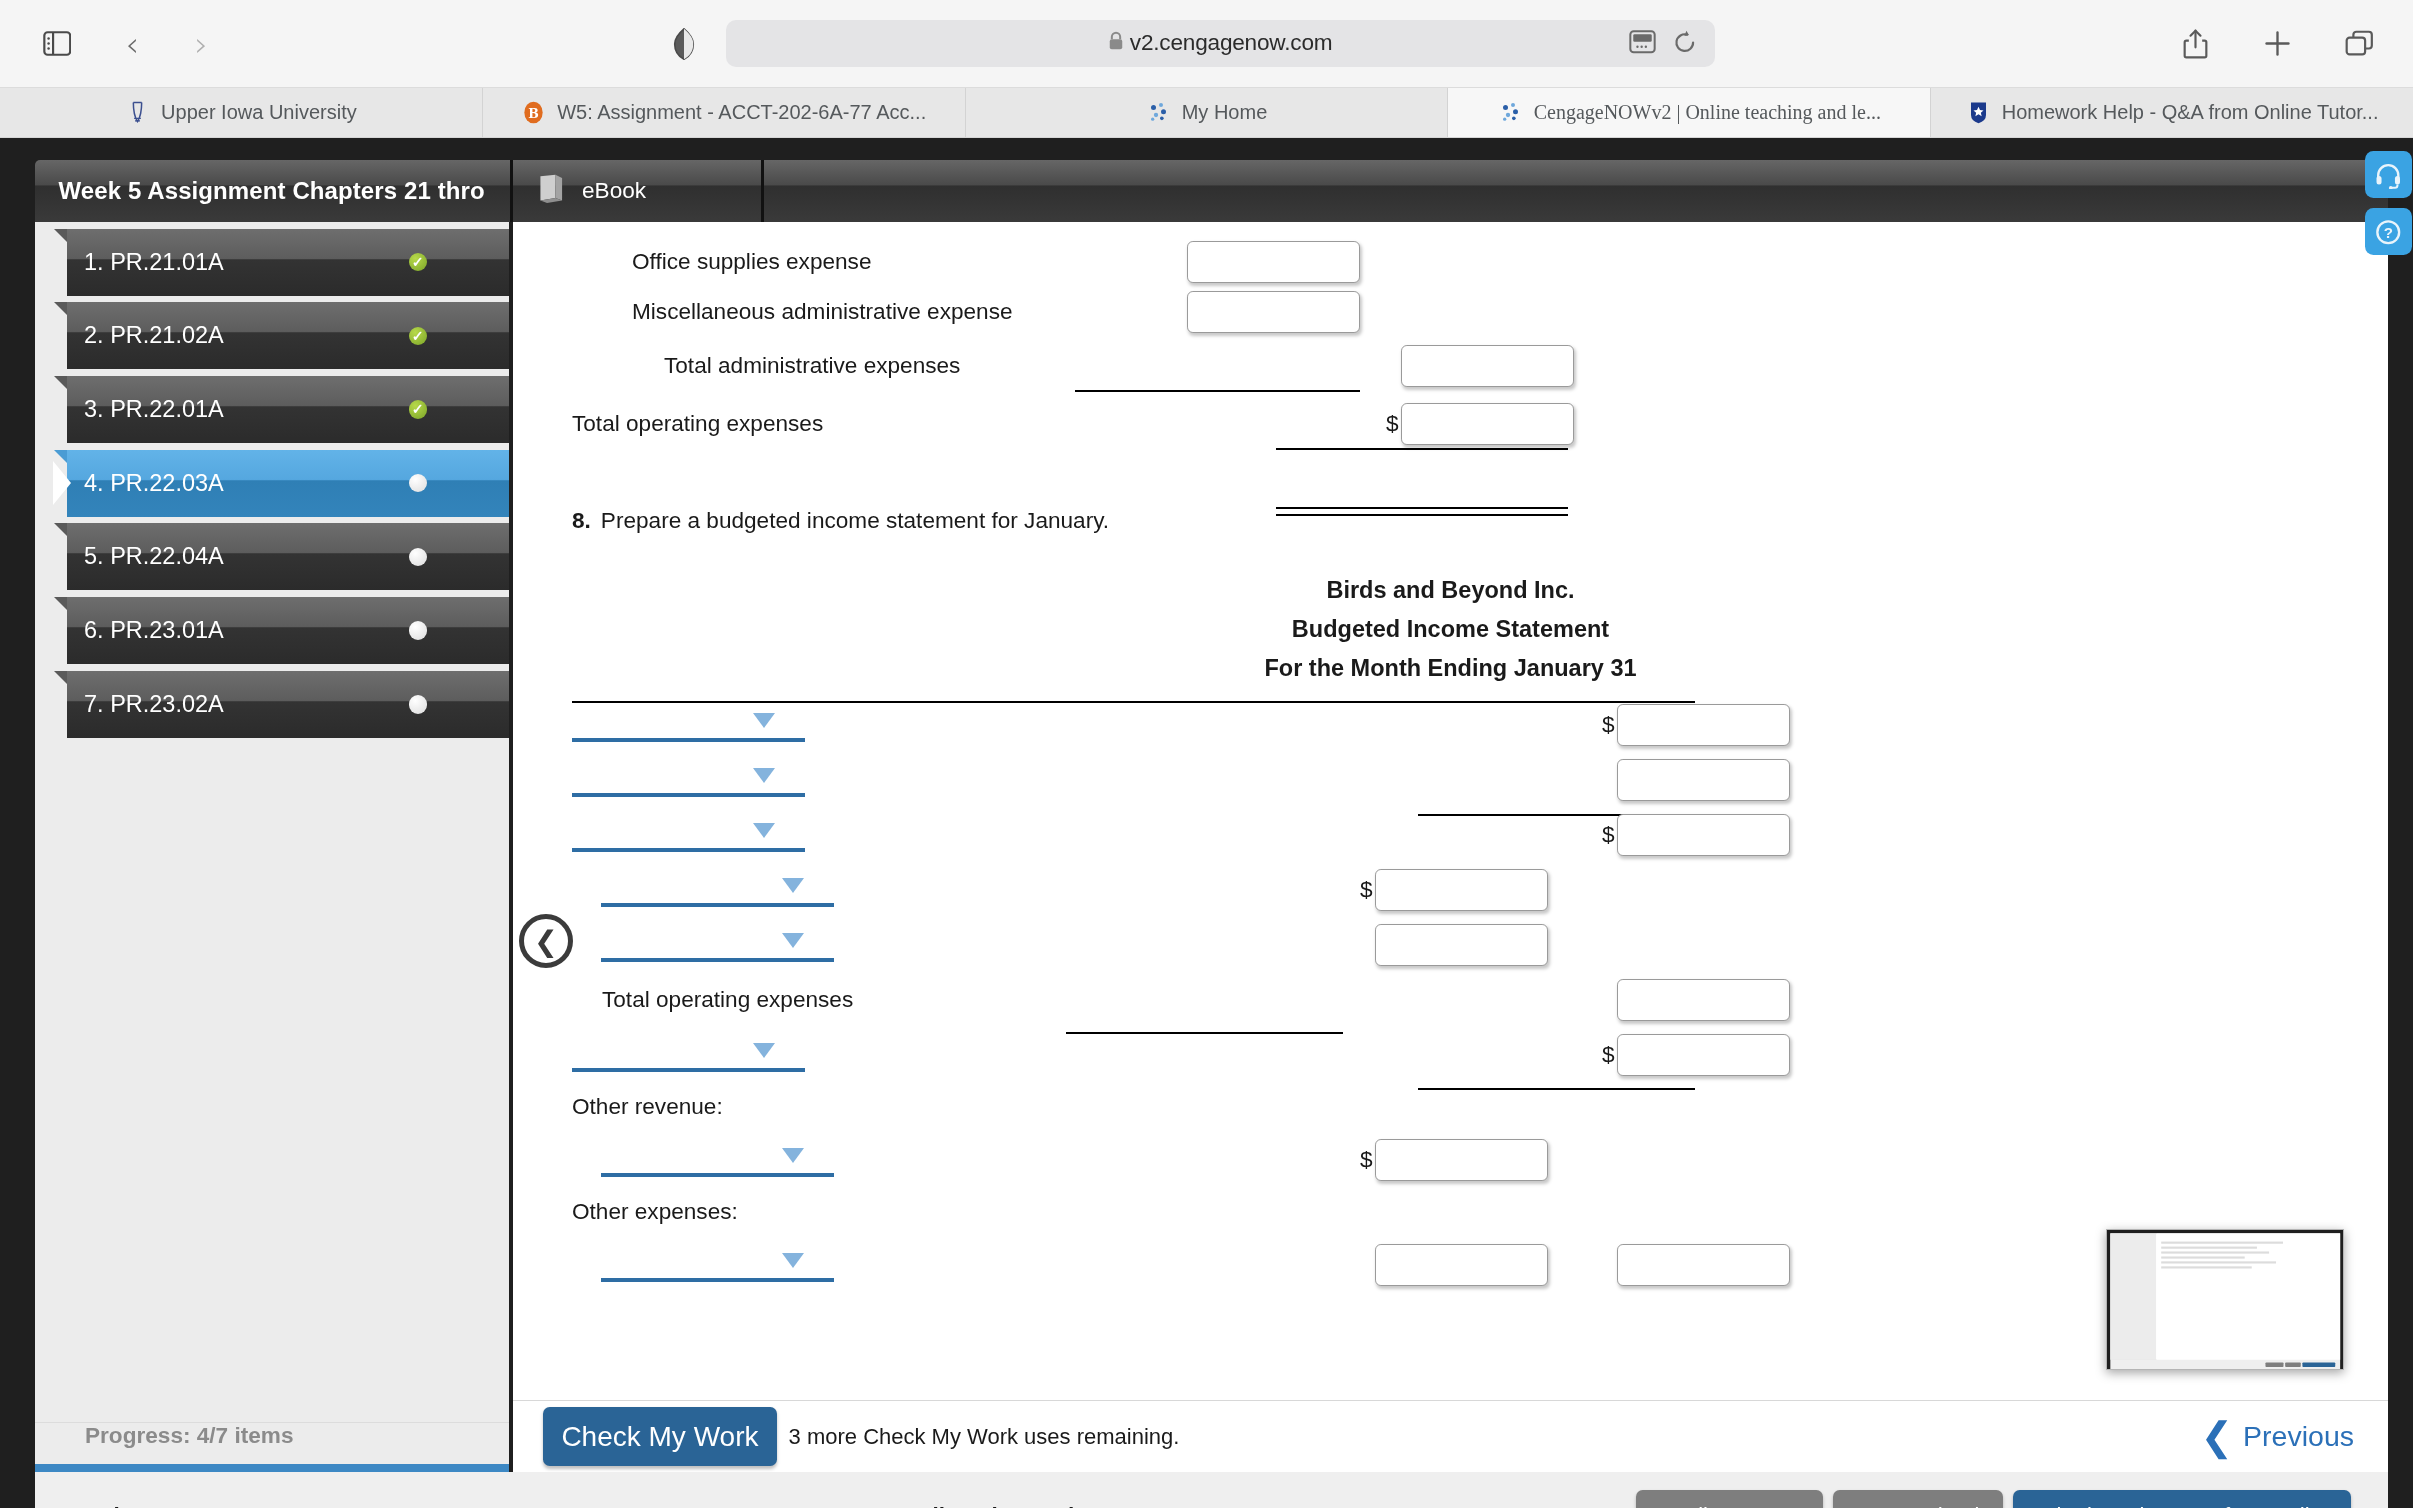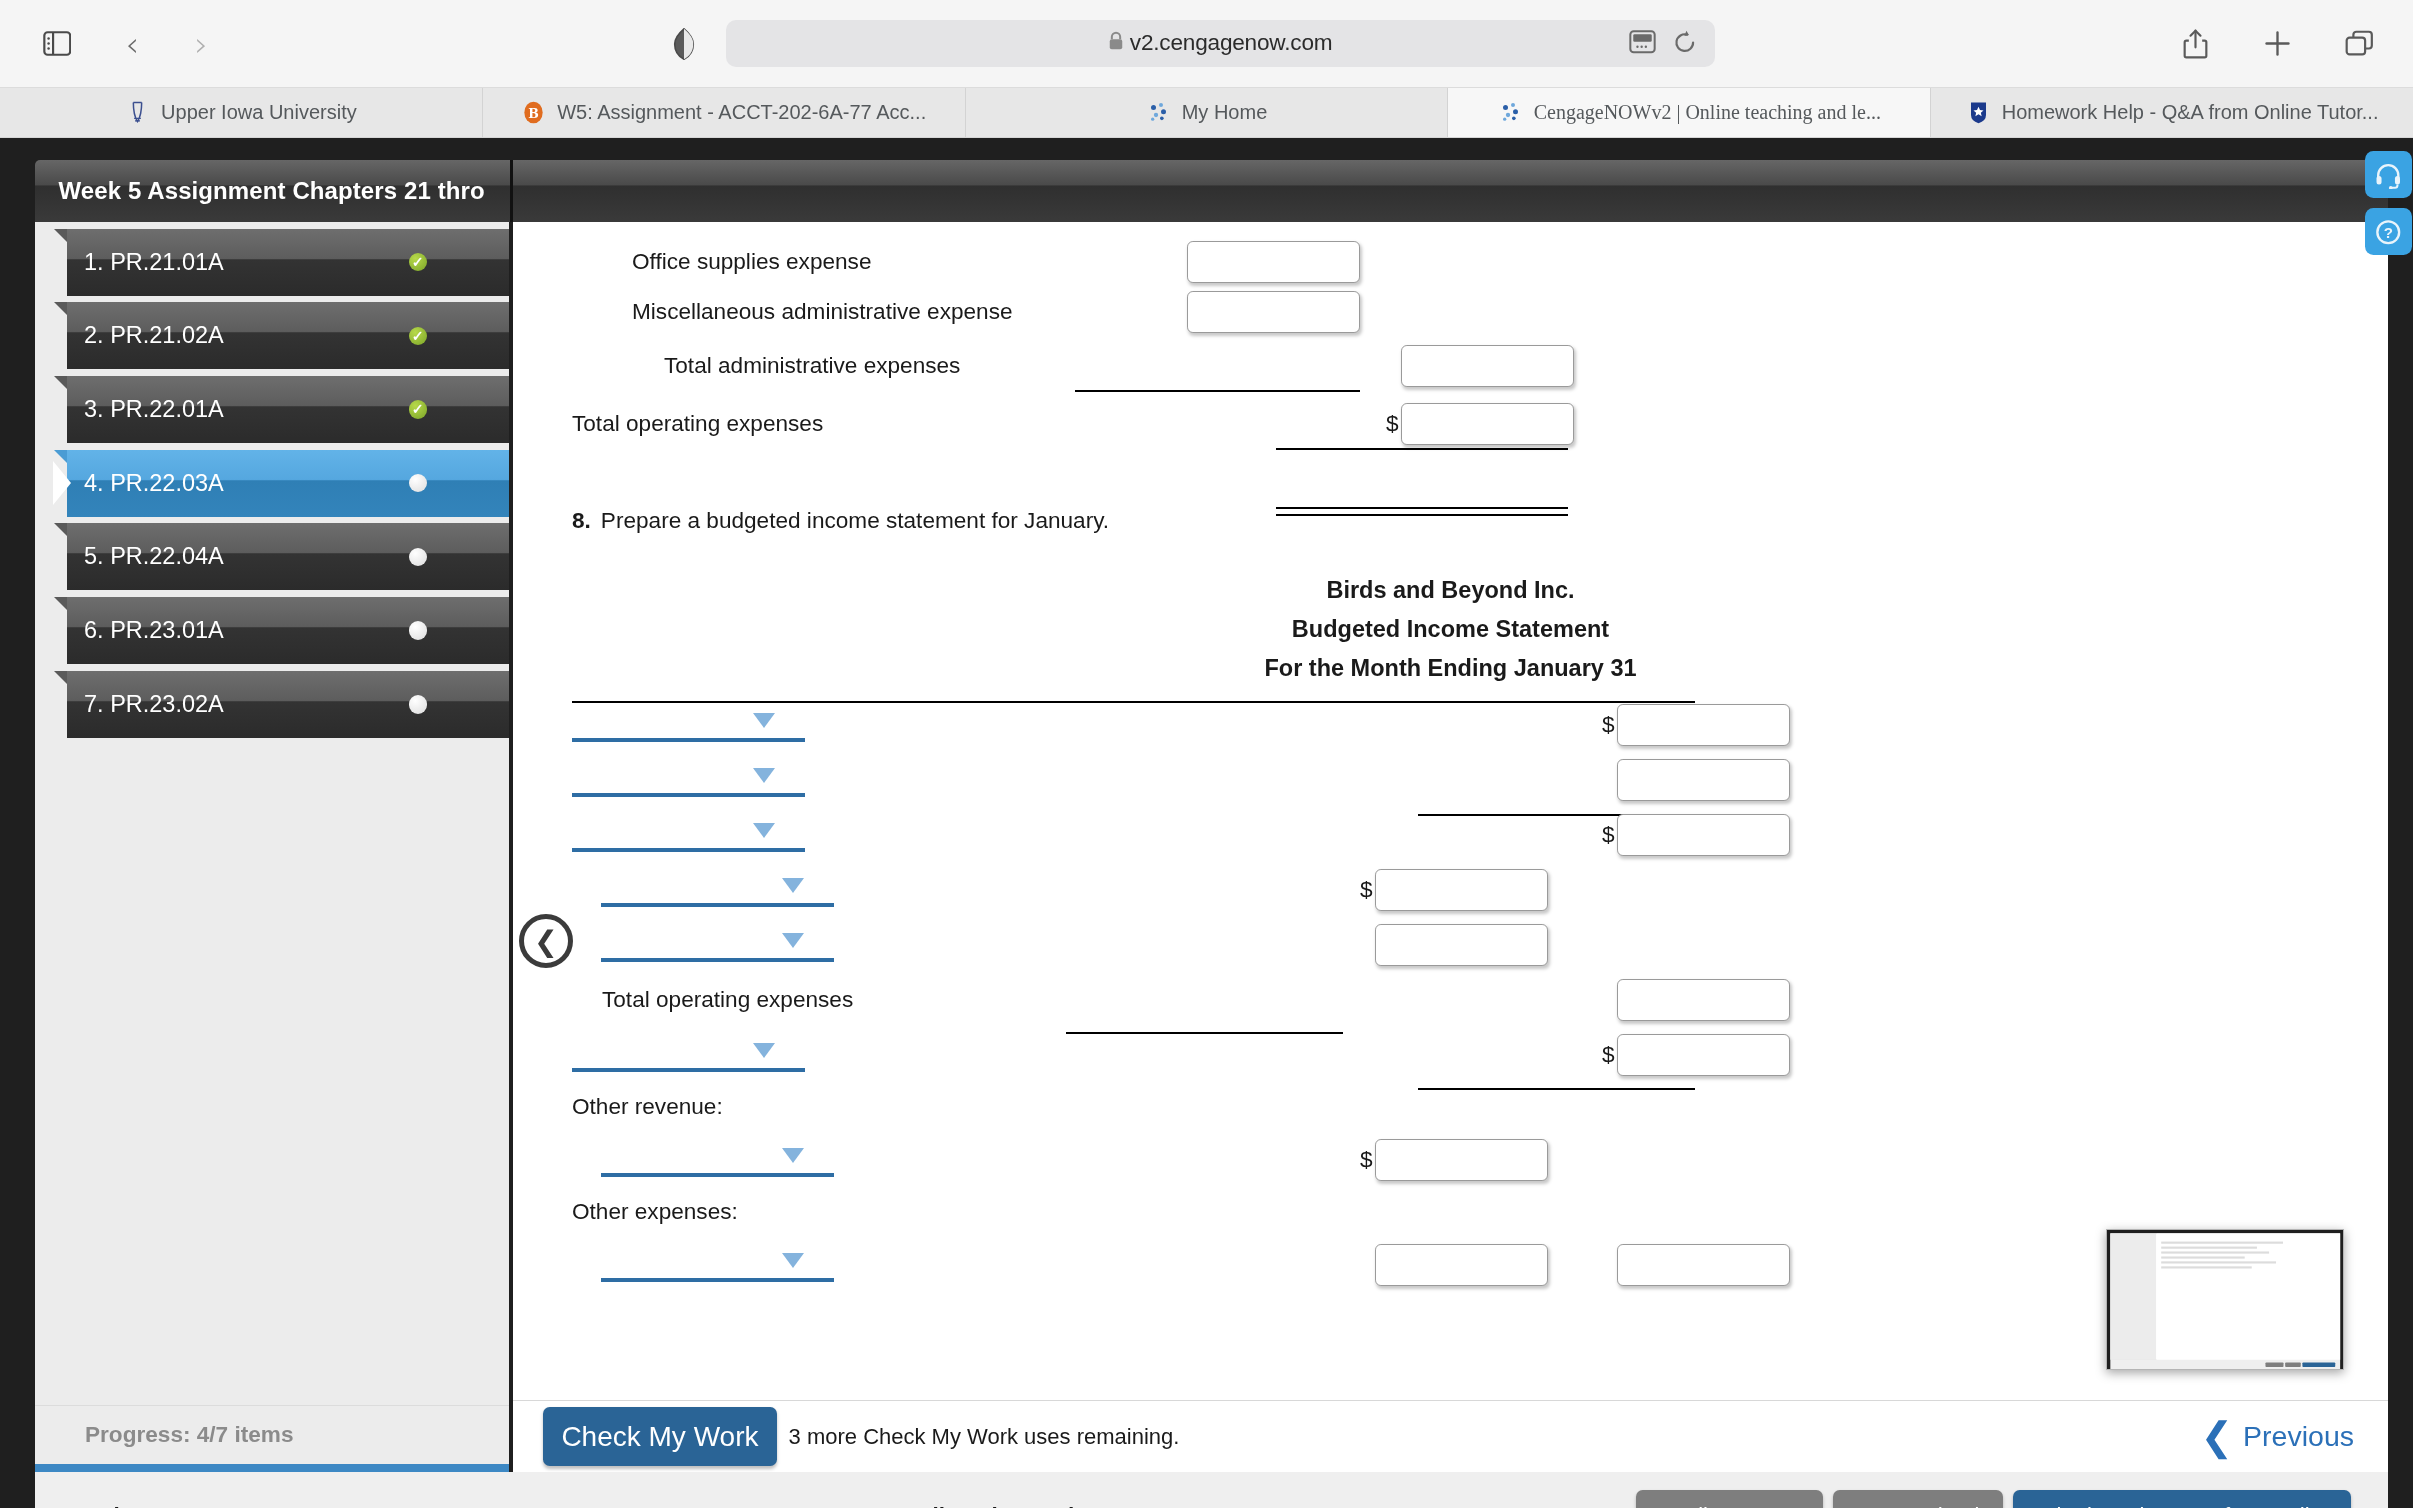--- a/index.html
+++ b/index.html
@@ -197,23 +197,23 @@
   .status-dot.done::after {
     content: "✓";
     position: absolute; inset: 0;
     color: #fff; font-size: 14.2px; line-height: 18.4px; text-align: center;
     font-weight: bold;
   }
   .status-dot.open {
     background: radial-gradient(circle at 35% 30%, #ffffff, #dcdcdc);
   }
   .progress-bar {
-    height: 59px;
+    height: 42px;
     background: #ececec;
-    display: flex; align-items: center;
+    display: flex; align-items: flex-start;
     padding-left: 50px;
     color: #8b8b8b;
     font-size: 22.6px;
     font-weight: bold;
     border-top: 0.8px solid #dcdcdc;
   }
   .progress-accent { height: 8.4px; background: #3d88c4; }
 
   
   .content-wrap {
@@ -565,20 +565,30 @@
     <div class="support-btn">
       <svg width="28.5" height="28.5" viewBox="0 0 34 34">
           <circle cx="17" cy="17" r="13" fill="none" stroke="#e9f4fb" stroke-width="2.8"></circle>
           <text x="17" y="24" font-size="18" fill="#e9f4fb" text-anchor="middle" font-family="Liberation Sans, sans-serif" font-weight="bold">?</text>
         </svg>
     </div>
   </div>
 
   <div class="app-header">
     <div class="assign-title">Week 5 Assignment Chapters 21 thro</div>
+    <div class="ebook-tab">
+      <span>
+        <svg width="28.5" height="30" viewBox="0 0 34 36">
+            <path d="M4 4 L22 2 L22 30 L4 33 Z" fill="#cfcfcf"></path>
+            <path d="M22 2 L30 6 L30 33 L22 30 Z" fill="#a3a3a3"></path>
+            <path d="M4 33 L22 30 L30 33 L12 36 Z" fill="#8f8f8f"></path>
+          </svg>
+      </span>
+      <span>eBook</span>
+    </div>
     <div class="header-rest"></div>
   </div>
 
   <div class="app-body">
 
     <div class="left-nav">
       <div class="nav-scroll">
 
         <div class="nav-item">
           <span class="nav-label">1. PR.21.01A</span>

